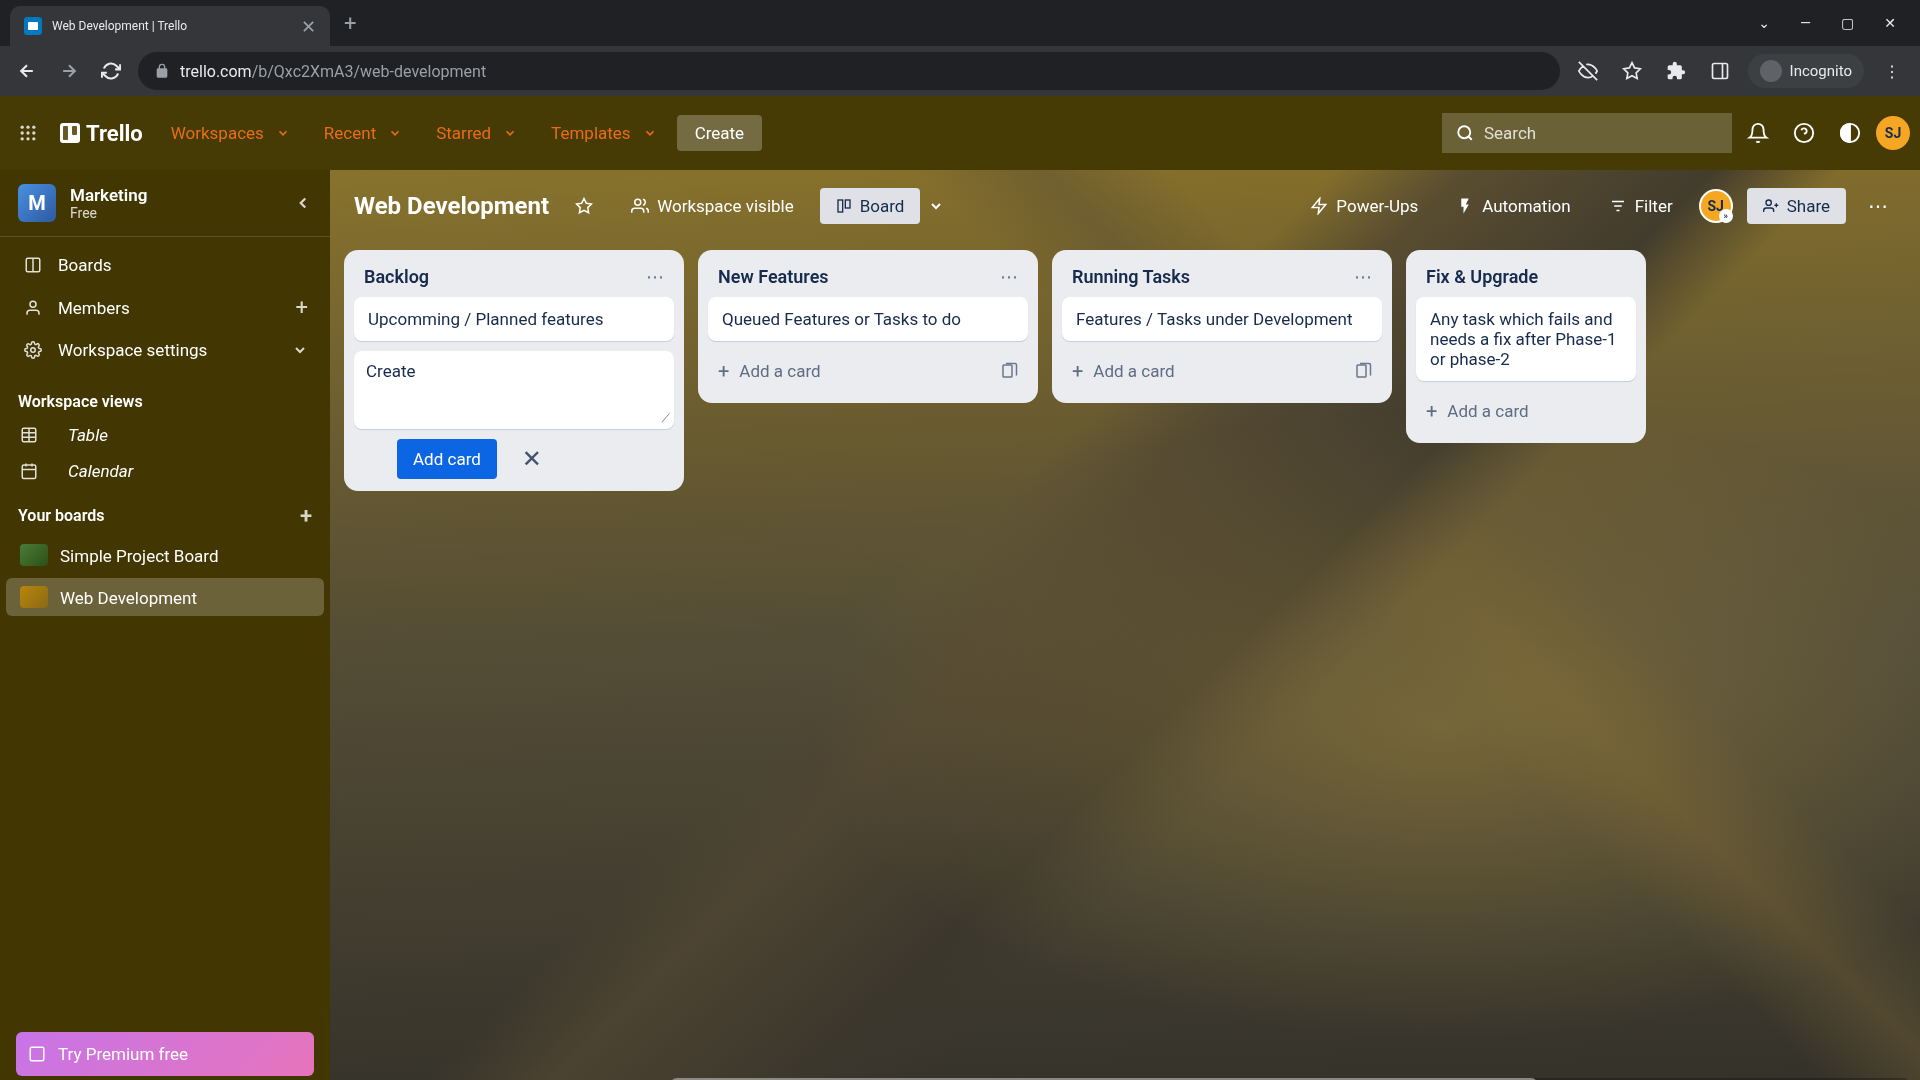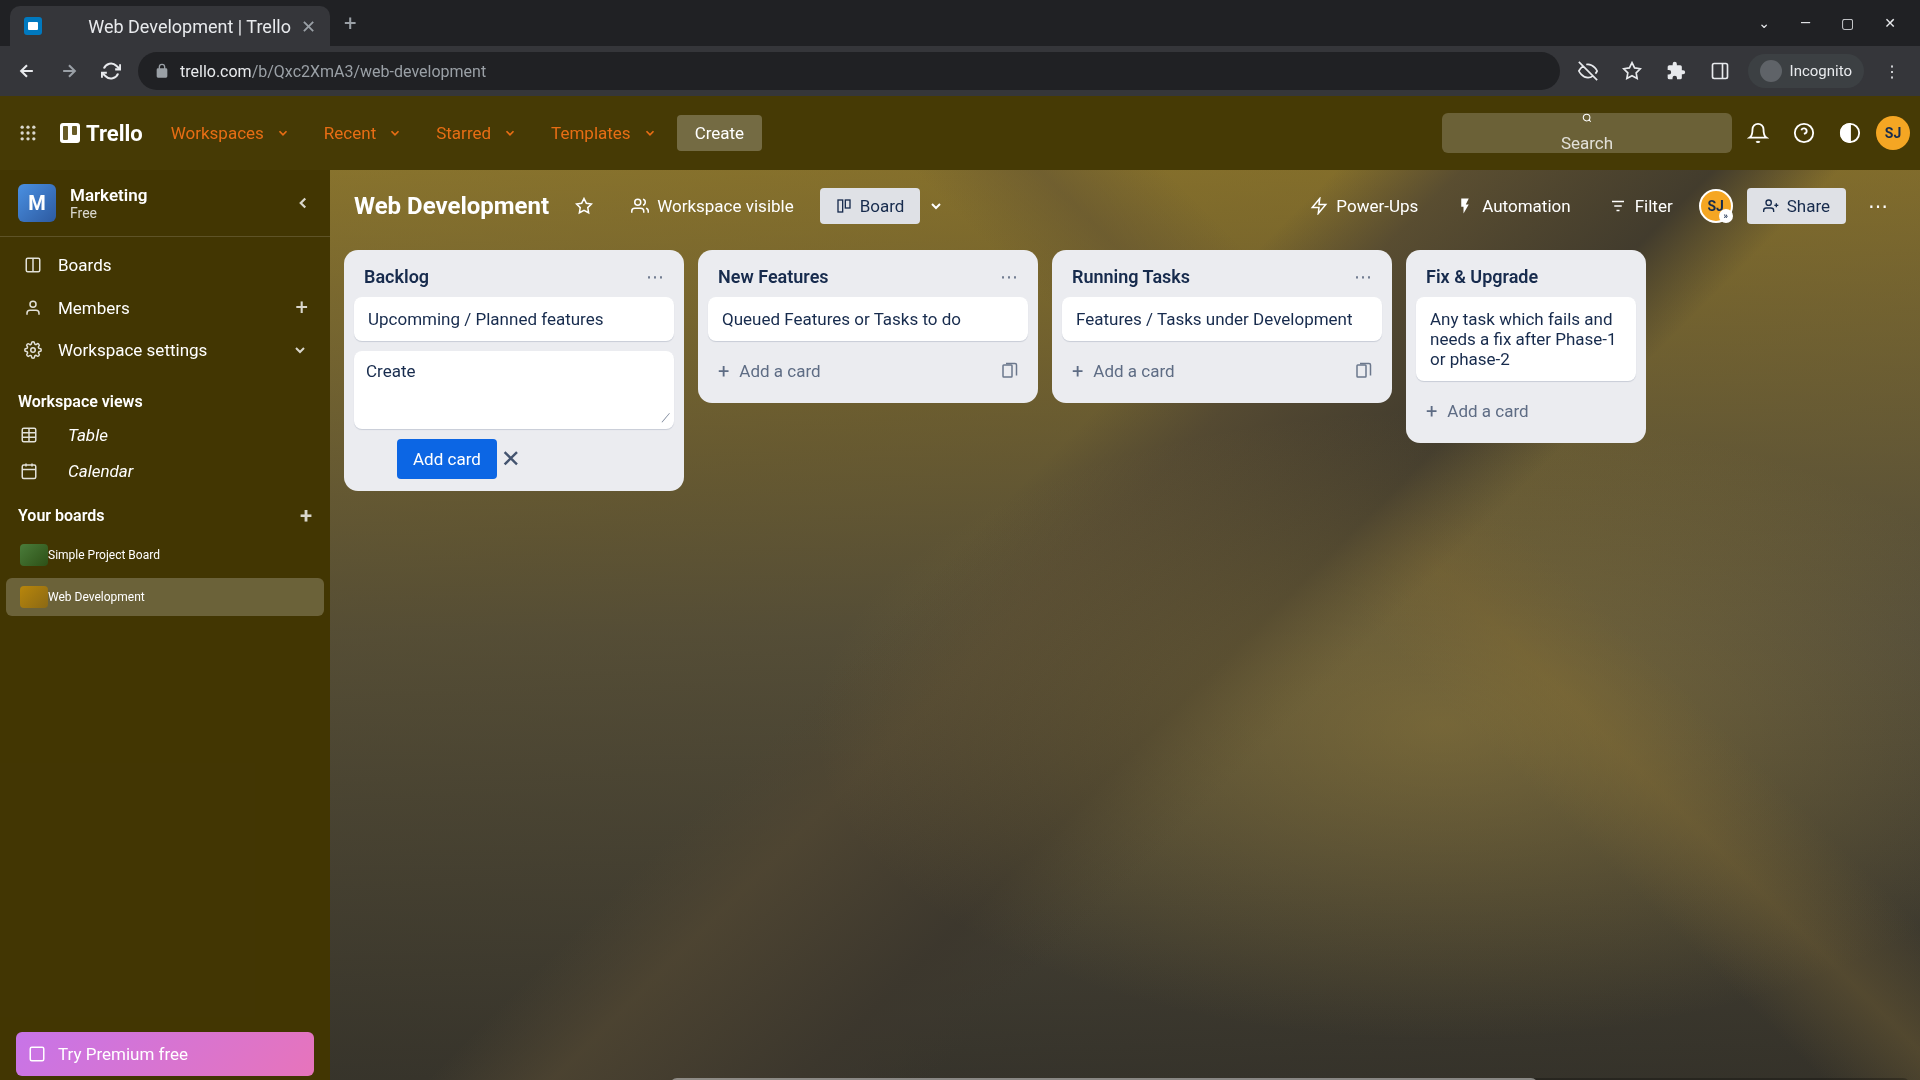--- a/index.html
+++ b/index.html
@@ -4,21 +4,21 @@
 <style>
 * { margin: 0; padding: 0; box-sizing: border-box; font-family: -apple-system, BlinkMacSystemFont, "Segoe UI", Roboto, sans-serif; }
 body { width: 1920px; height: 1080px; overflow: hidden; background: #202124; }
 
 
 .browser-chrome { background: #202124; }
 .tab-bar { display: flex; align-items: center; height: 46px; padding-left: 10px; }
 .tab { display: flex; align-items: center; background: #35363a; border-radius: 10px 10px 0 0; padding: 0 14px; height: 40px; width: 320px; margin-top: 6px; gap: 10px; }
 .tab-favicon { width: 18px; height: 18px; background: #0079bf; border-radius: 3px; display: flex; align-items: center; justify-content: center; }
 .tab-favicon::before { content: ""; width: 10px; height: 8px; background: white; border-radius: 1px; }
-.tab-title { color: #e8eaed; font-size: 18px; flex: 1; white-space: nowrap; overflow: hidden; text-align: right; }
+.tab-title { color: #e8eaed; font-size: 12px; flex: 1; white-space: nowrap; overflow: hidden; }
 .tab-close { color: #9aa0a6; font-size: 18px; cursor: pointer; }
 .new-tab { color: #9aa0a6; font-size: 22px; margin-left: 14px; cursor: pointer; }
 .win-controls { margin-left: auto; display: flex; gap: 30px; padding-right: 24px; color: #e8eaed; }
 .win-btn { font-size: 14px; cursor: pointer; }
 
 .addr-bar { display: flex; align-items: center; height: 50px; background: #35363a; padding: 0 12px; gap: 12px; }
 .nav-btn { color: #9aa0a6; cursor: pointer; display: flex; align-items: center; justify-content: center; width: 30px; }
 .nav-btn.active { color: #e8eaed; }
 .url-field { flex: 1; background: #202124; border-radius: 24px; height: 38px; display: flex; align-items: center; padding: 0 16px; gap: 10px; }
 .lock-icon { color: #9aa0a6; }
@@ -32,21 +32,21 @@
 
 .trello-header { height: 74px; background: rgba(77, 62, 0, 0.85); display: flex; align-items: center; padding: 0 10px; gap: 6px; }
 .apps-icon { color: #fff; opacity: 0.8; padding: 8px; cursor: pointer; }
 .trello-logo { display: flex; align-items: center; gap: 6px; color: #fff; font-weight: bold; font-size: 22px; padding: 0 8px; }
 .logo-box { width: 20px; height: 20px; background: #fff; border-radius: 3px; position: relative; }
 .logo-box::before { content: ""; position: absolute; left: 3px; top: 3px; width: 5px; height: 14px; background: rgba(77,62,0,0.85); border-radius: 1px; }
 .logo-box::after { content: ""; position: absolute; right: 3px; top: 3px; width: 5px; height: 9px; background: rgba(77,62,0,0.85); border-radius: 1px; }
 .header-btn { color: #f97316; opacity: 0.9; padding: 8px 14px; cursor: pointer; display: flex; align-items: center; gap: 12px; font-size: 17px; border-radius: 4px; }
 .create-btn { background: rgba(255,255,255,0.25); padding: 8px 18px; border-radius: 4px; color: #fff; font-size: 17px; cursor: pointer; }
 .header-spacer { flex: 1; }
-.search-box { background: rgba(255,255,255,0.2); border-radius: 6px; height: 40px; width: 290px; display: flex; align-items: center; padding: 0 14px; gap: 10px; color: #fff; flex-direction: column; }
+.search-box { background: rgba(255,255,255,0.2); border-radius: 0; height: 40px; width: 290px; display: flex; align-items: center; padding: 0 14px; gap: 10px; color: #fff; }
 .search-placeholder { opacity: 0.8; font-size: 17px; }
 .header-icon-btn { color: #fff; padding: 8px; cursor: pointer; display: flex; width: 40px; justify-content: center; }
 .avatar { width: 34px; height: 34px; border-radius: 50%; background: #f5a623; color: #172b4d; display: flex; align-items: center; justify-content: center; font-weight: bold; font-size: 14px; cursor: pointer; }
 
 
 .main { display: flex; height: calc(100% - 154px); position: relative; }
 
 
 .sidebar { width: 330px; background: rgba(69, 56, 0, 0.92); color: #fff; display: flex; flex-direction: column; position: relative; }
 .workspace-header { display: flex; align-items: center; padding: 14px 18px; gap: 14px; border-bottom: 1px solid rgba(255,255,255,0.15); }
@@ -54,21 +54,21 @@
 .workspace-info { flex: 1; }
 .workspace-name { font-weight: 600; font-size: 17px; }
 .workspace-plan { font-size: 14px; opacity: 0.8; }
 .collapse-btn { cursor: pointer; opacity: 0.8; }
 .sidebar-section { padding: 8px 4px; }
 .sidebar-item { display: flex; align-items: center; padding: 10px 18px; gap: 14px; cursor: pointer; font-size: 17px; }
 .sidebar-item-icon { width: 22px; display: flex; justify-content: center; opacity: 0.85; }
 .sidebar-item-add { margin-left: auto; font-size: 22px; opacity: 0.8; }
 .sidebar-heading { padding: 14px 18px 6px; font-size: 16px; font-weight: 600; display: flex; align-items: center; }
 .sidebar-subitem { display: flex; align-items: center; padding: 8px 18px; gap: 28px; cursor: pointer; font-size: 17px; font-style: italic; }
-.board-item { display: flex; align-items: center; padding: 8px 14px; cursor: pointer; font-size: 12px; border-radius: 6px; margin: 2px 6px; }
+.board-item { display: flex; align-items: flex-end; padding: 8px 14px; gap: 12px; cursor: pointer; font-size: 17px; border-radius: 6px; margin: 2px 6px; }
 .board-item.active { background: rgba(255,255,255,0.22); }
 .board-thumb { width: 28px; height: 22px; border-radius: 4px; }
 .board-thumb.green { background: linear-gradient(135deg, #4a7c3a, #2d5016); }
 .board-thumb.gold { background: linear-gradient(135deg, #b8860b, #8b6914); }
 .premium-btn { margin: auto 16px 20px; background: linear-gradient(135deg, #c774e8, #e774bb); border-radius: 6px; padding: 12px; display: flex; align-items: center; gap: 10px; cursor: pointer; font-size: 17px; }
 .premium-icon { width: 20px; }
 
 
 .board-area { flex: 1; position: relative; overflow: hidden; background: linear-gradient(rgba(110, 85, 10, 0.35), rgba(110, 85, 10, 0.35)), linear-gradient(160deg, #8a7a2e 0%, #6b5a1f 30%, #4a4a4a 70%, #2a2a2a 100%); }
 .board-bg { position: absolute; inset: 0; background:
@@ -91,21 +91,21 @@
 
 .lists-container { position: relative; display: flex; gap: 14px; padding: 8px 14px; align-items: flex-start; overflow: hidden; }
 .list { background: #ebecf0; border-radius: 14px; width: 340px; flex-shrink: 0; padding: 10px 10px 12px; }
 .list-header { display: flex; align-items: center; padding: 6px 10px 10px; }
 .list-title { font-weight: 600; font-size: 18px; color: #172b4d; flex: 1; }
 .list-menu { color: #6b778c; cursor: pointer; font-size: 18px; }
 .card { background: #fff; border-radius: 8px; padding: 12px 14px; margin-bottom: 10px; font-size: 17px; color: #172b4d; cursor: pointer; box-shadow: 0 1px 1px rgba(9,30,66,0.15); }
 .card-composer { background: #fff; border-radius: 8px; padding: 10px 12px; margin-bottom: 10px; box-shadow: 0 1px 1px rgba(9,30,66,0.15); position: relative; min-height: 78px; }
 .card-composer textarea { border: none; outline: none; resize: none; width: 100%; font-size: 17px; font-family: inherit; color: #172b4d; }
 .resize-handle { position: absolute; bottom: 4px; right: 4px; color: #6b778c; font-size: 12px; }
-.composer-actions { display: flex; align-items: center; gap: 0; padding-left: 43px; }
+.composer-actions { display: flex; align-items: center; gap: 21px; padding-left: 43px; }
 .add-card-btn { background: #0c66e4; color: #fff; border: none; padding: 10px 16px; border-radius: 4px; font-size: 17px; cursor: pointer; }
 .cancel-btn { color: #44546f; font-size: 24px; cursor: pointer; padding: 4px; }
 .add-card-link { display: flex; align-items: center; gap: 10px; padding: 8px 10px; color: #5e6c84; font-size: 17px; cursor: pointer; border-radius: 8px; }
 .add-card-plus { font-size: 20px; }
 .template-icon { margin-left: auto; color: #6b778c; }
 
 
 .h-scrollbar { position: absolute; bottom: 4px; left: 340px; right: 10px; height: 14px; background: rgba(0,0,0,0.25); border-radius: 8px; }
 .h-thumb { position: absolute; left: 0; width: 70%; height: 100%; background: rgba(255,255,255,0.45); border-radius: 8px; }
 

